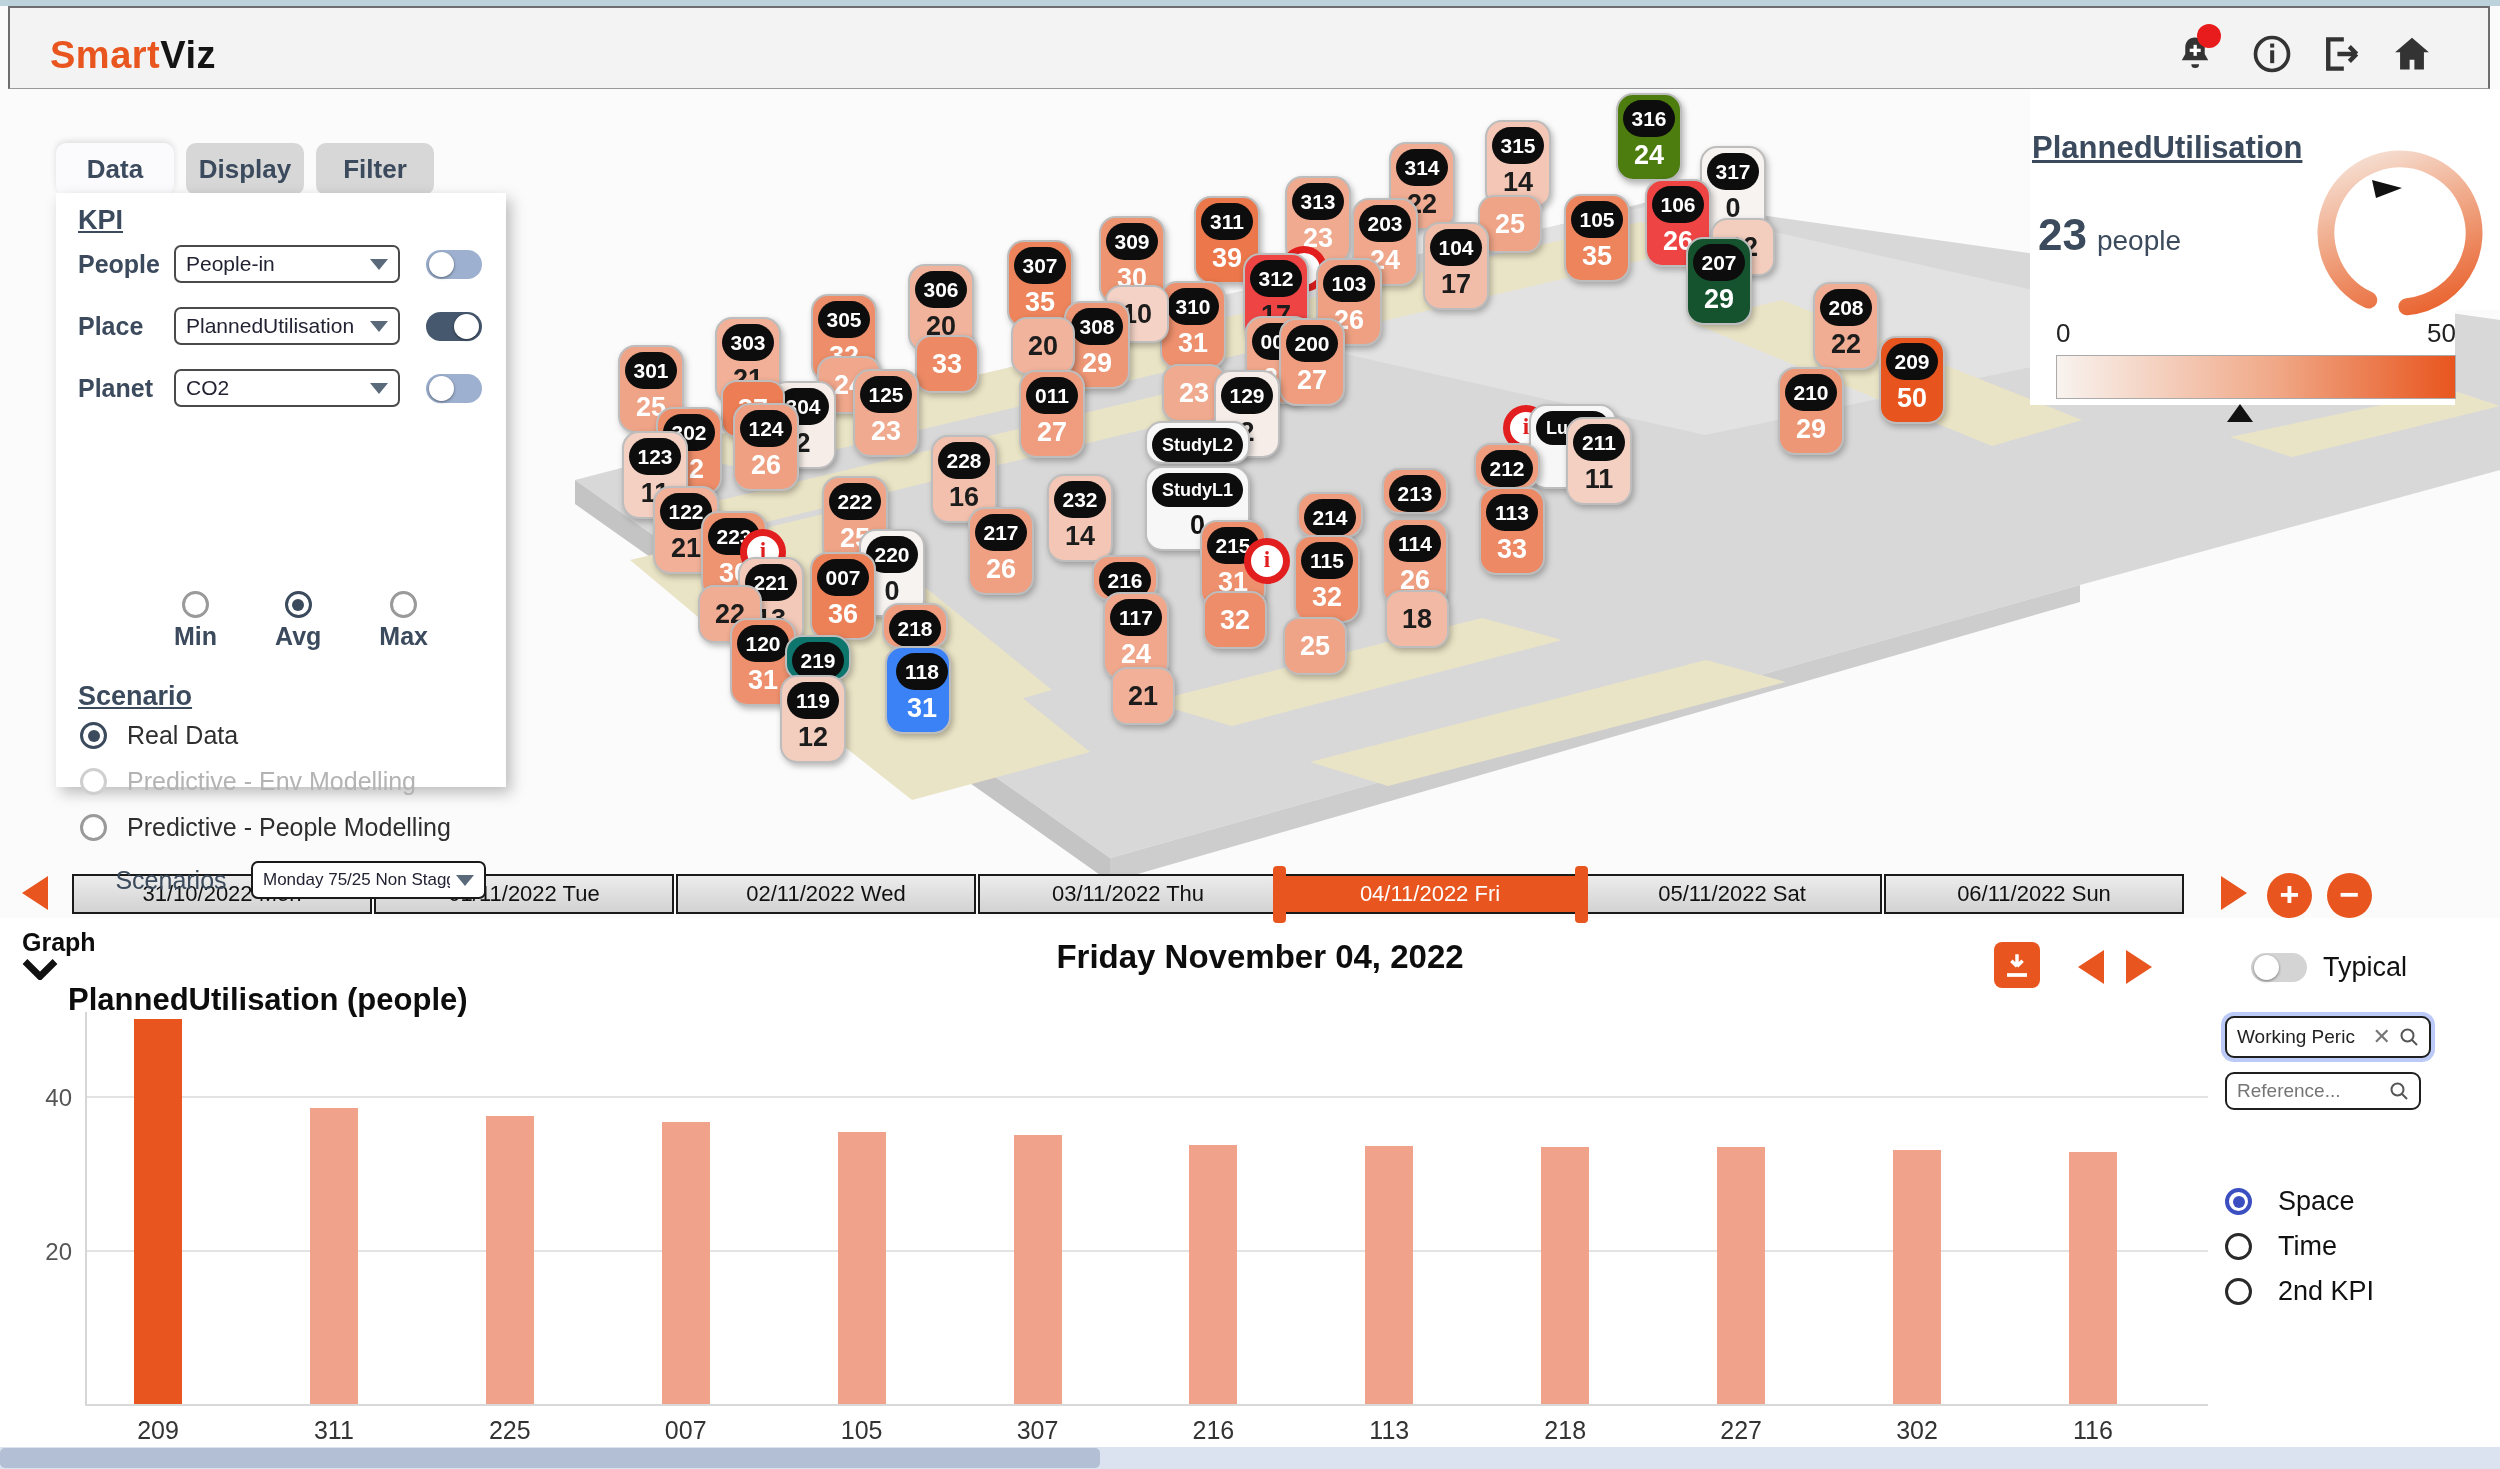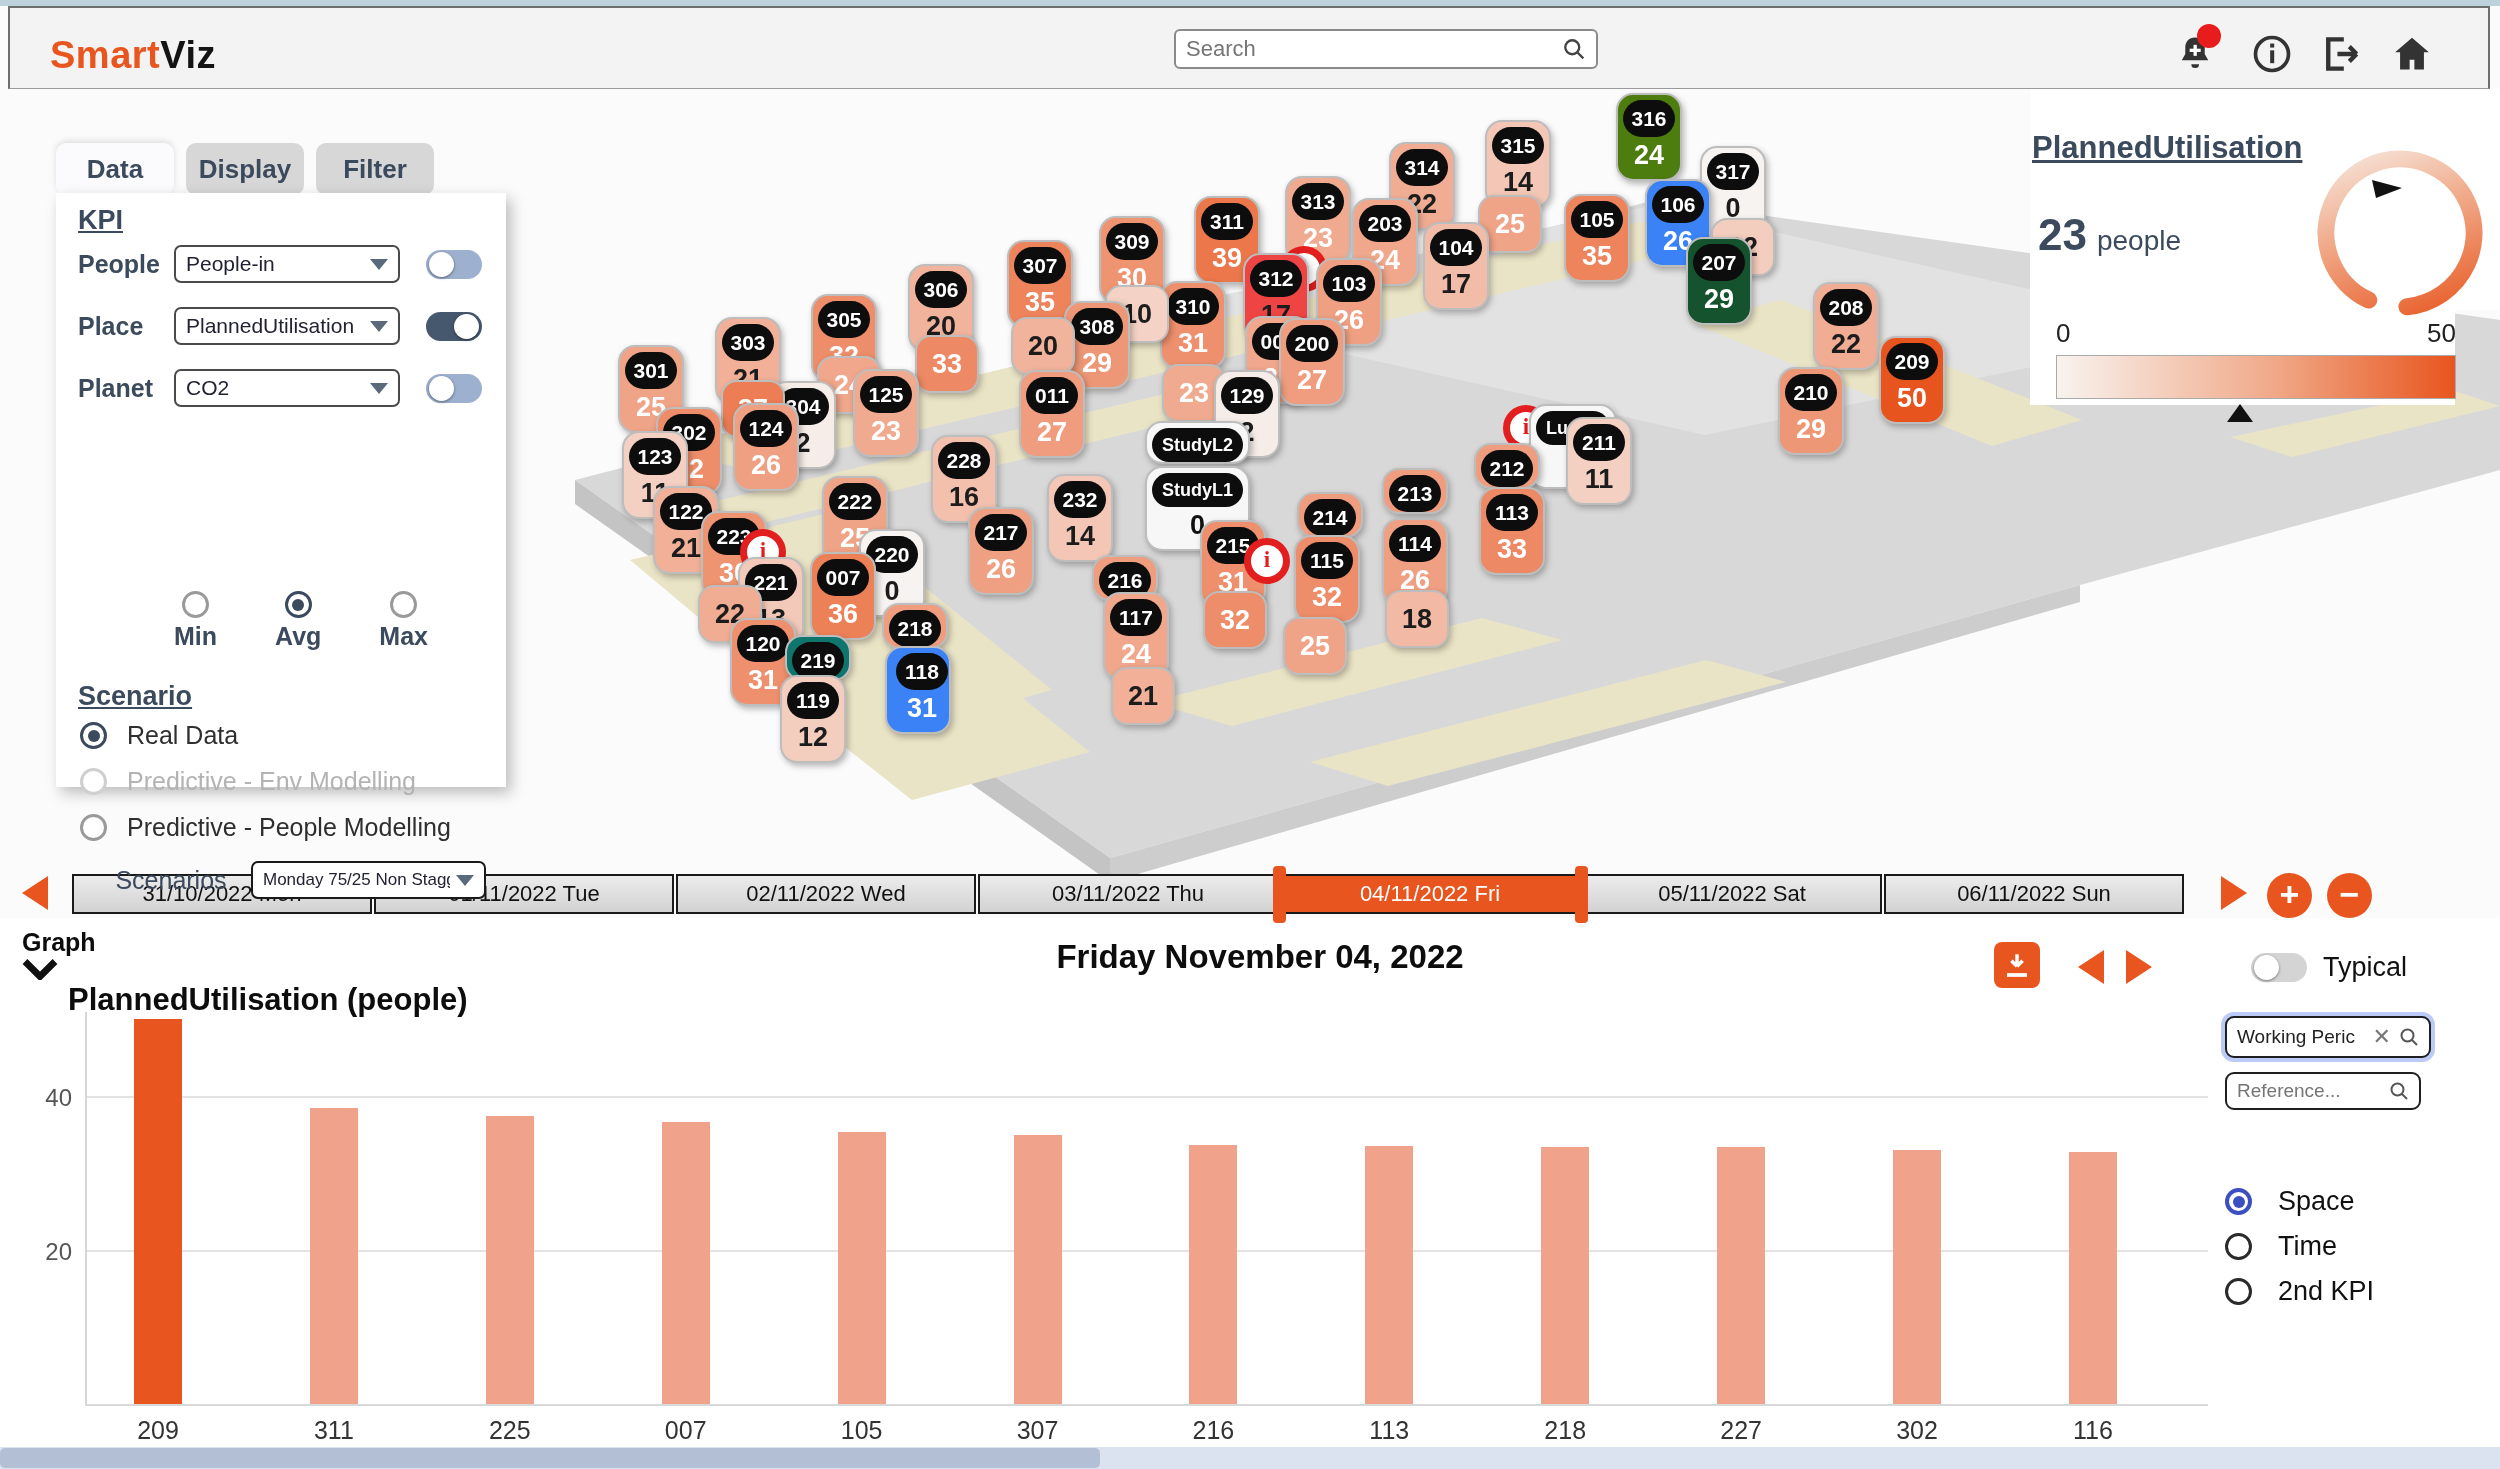--- a/index.html
+++ b/index.html
@@ -134,29 +134,20 @@
 </style>
 </head>
 <body>
 
 <div class="app">
 
   <div class="topstrip"></div>
 
   <div class="header">
     <div class="brand"><span class="smart">Smart</span><span class="viz">Viz</span></div>
-    <div class="searchbox">
-      <input placeholder="Search" style="">
-      <span style="margin-right:8px;display:flex;">
-        <svg width="28" height="28" viewBox="0 0 24 24">
-            <circle cx="10.5" cy="10.5" r="6" stroke="#444" stroke-width="2" fill="none"></circle>
-            <path d="M15 15l5 5" stroke="#444" stroke-width="2"></path>
-          </svg>
-      </span>
-    </div>
     <div class="hicon" style="left:2163px;">
       <svg viewBox="0 0 24 24">
           <path d="M12 3c-3.2 0-5.3 2.3-5.3 5.3V12l-1.9 3.4h14.4L17.3 12V8.3C17.3 5.3 15.2 3 12 3z" fill="#333"></path>
           <path d="M10 17.6a2.1 2.1 0 004.2 0z" fill="#333"></path>
           <rect x="11.2" y="7" width="1.8" height="6" fill="#fff"></rect>
           <rect x="9.1" y="9.1" width="6" height="1.8" fill="#fff"></rect>
         </svg>
       <div class="reddot"></div>
     </div>
     <div class="hicon" style="left:2240px;">
@@ -210,21 +201,21 @@
           <div class="mval" style="color: rgb(28, 28, 28);">22</div>
         </div>
         <div class="marker" style="left: 1700px; top: 146px; background: rgb(247, 243, 240);">
           <div class="mid">317</div>
           <div class="mval" style="color: rgb(28, 28, 28);">0</div>
         </div>
         <div class="marker" style="left: 1285px; top: 176px; background: rgb(240, 170, 143);">
           <div class="mid">313</div>
           <div class="mval" style="color: rgb(255, 255, 255);">23</div>
         </div>
-        <div class="marker" style="left: 1645px; top: 179px; background: #3b82f6;">
+        <div class="marker" style="left: 1645px; top: 179px; background: #ef4444;">
           <div class="mid">106</div>
           <div class="mval" style="color: rgb(255, 255, 255);">26</div>
         </div>
         <div class="marker" style="left: 1564px; top: 194px; background: rgb(237, 132, 92);">
           <div class="mid">105</div>
           <div class="mval" style="color: rgb(255, 255, 255);">35</div>
         </div>
         <div class="marker" style="left: 1194px; top: 196px; background: rgb(235, 119, 75);">
           <div class="mid">311</div>
           <div class="mval" style="color: rgb(255, 255, 255);">39</div>

